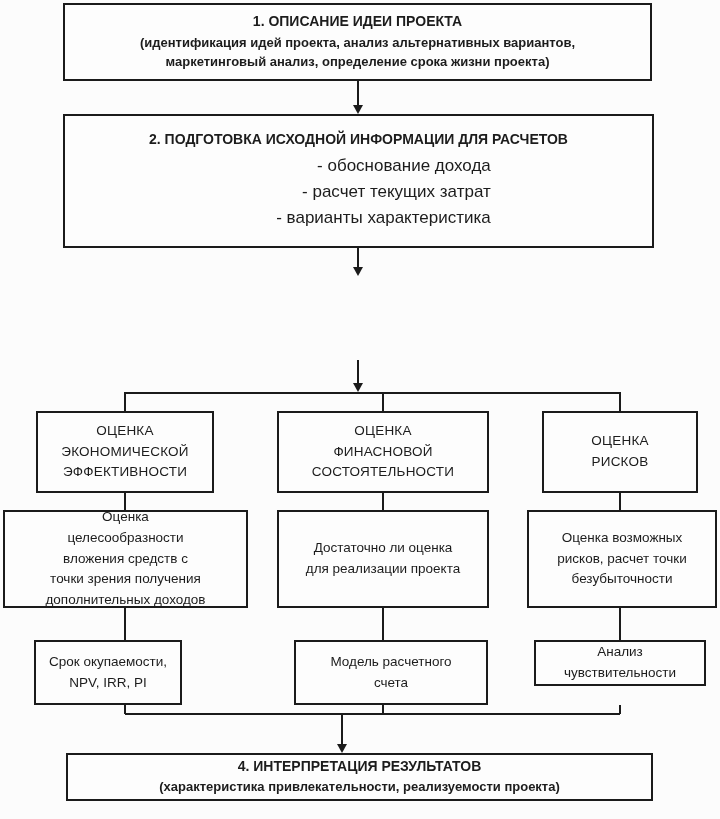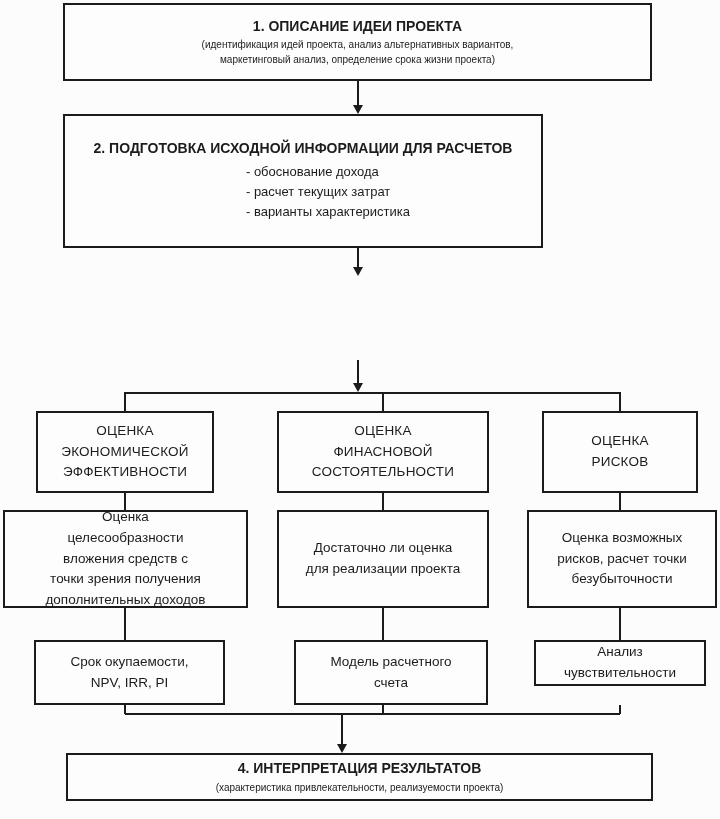--- a/index.html
+++ b/index.html
@@ -34,36 +34,37 @@
     text-align:center;
     z-index:1;
   }
   .title{
     font-weight:bold;
     font-size:14px;
     line-height:1.4;
     white-space:pre-line;
   }
   .subtitle{
-    font-size:10px;
+    font-size:13px;
     line-height:1.45;
     white-space:pre-line;
     margin-top:2px;
+    font-weight:bold;
   }
   .cell{
     font-size:13.5px;
     line-height:1.55;
     white-space:pre-line;
   }
   .cell--caps{letter-spacing:0.2px;}
   .step2-list{
     margin-top:3px;
-    font-size:13px;
+    font-size:17px;
     line-height:1.55;
-    text-align:left;
+    text-align:right;
     transform:translateX(25px);
   }
 </style>
 </head>
 <body>
 
 <div class="canvas">
 
   <svg class="connectors" viewBox="0 0 720 819" xmlns="http://www.w3.org/2000/svg">
 
@@ -113,21 +114,21 @@
       <polygon points="337,744 347,744 342,753"></polygon>
     </g>
   </svg>
 
   <div class="box" style="left:63px;top:3px;width:589px;height:78px">
     <div class="title">1. ОПИСАНИЕ ИДЕИ ПРОЕКТА</div>
     <div class="subtitle">(идентификация идей проекта, анализ альтернативных вариантов,
 маркетинговый анализ, определение срока жизни проекта)</div>
   </div>
 
-  <div class="box" style="left:63px;top:114px;width:480px;height:134px">
+  <div class="box" style="left:63px;top:114px;width:591px;height:134px">
     <div class="title">2. ПОДГОТОВКА ИСХОДНОЙ ИНФОРМАЦИИ ДЛЯ РАСЧЕТОВ</div>
     <div class="step2-list">
         <div>- обоснование дохода</div>
         <div>- расчет текущих затрат</div>
         <div>- варианты характеристика</div>
       </div>
   </div>
 
 
   <div class="box" style="left:36px;top:411px;width:178px;height:82px">
@@ -155,21 +156,21 @@
   <div class="box" style="left:277px;top:510px;width:212px;height:98px">
     <div class="cell">Достаточно ли оценка
 для реализации проекта</div>
   </div>
   <div class="box" style="left:527px;top:510px;width:190px;height:98px">
     <div class="cell">Оценка возможных
 рисков, расчет точки
 безубыточности</div>
   </div>
 
-  <div class="box" style="left:34px;top:640px;width:191px;height:65px">
+  <div class="box" style="left:34px;top:640px;width:148px;height:65px">
     <div class="cell">Срок окупаемости,
 NPV, IRR, PI</div>
   </div>
   <div class="box" style="left:294px;top:640px;width:194px;height:65px">
     <div class="cell">Модель расчетного
 счета</div>
   </div>
   <div class="box" style="left:534px;top:640px;width:172px;height:46px">
     <div class="cell">Анализ
 чувствительности</div>

